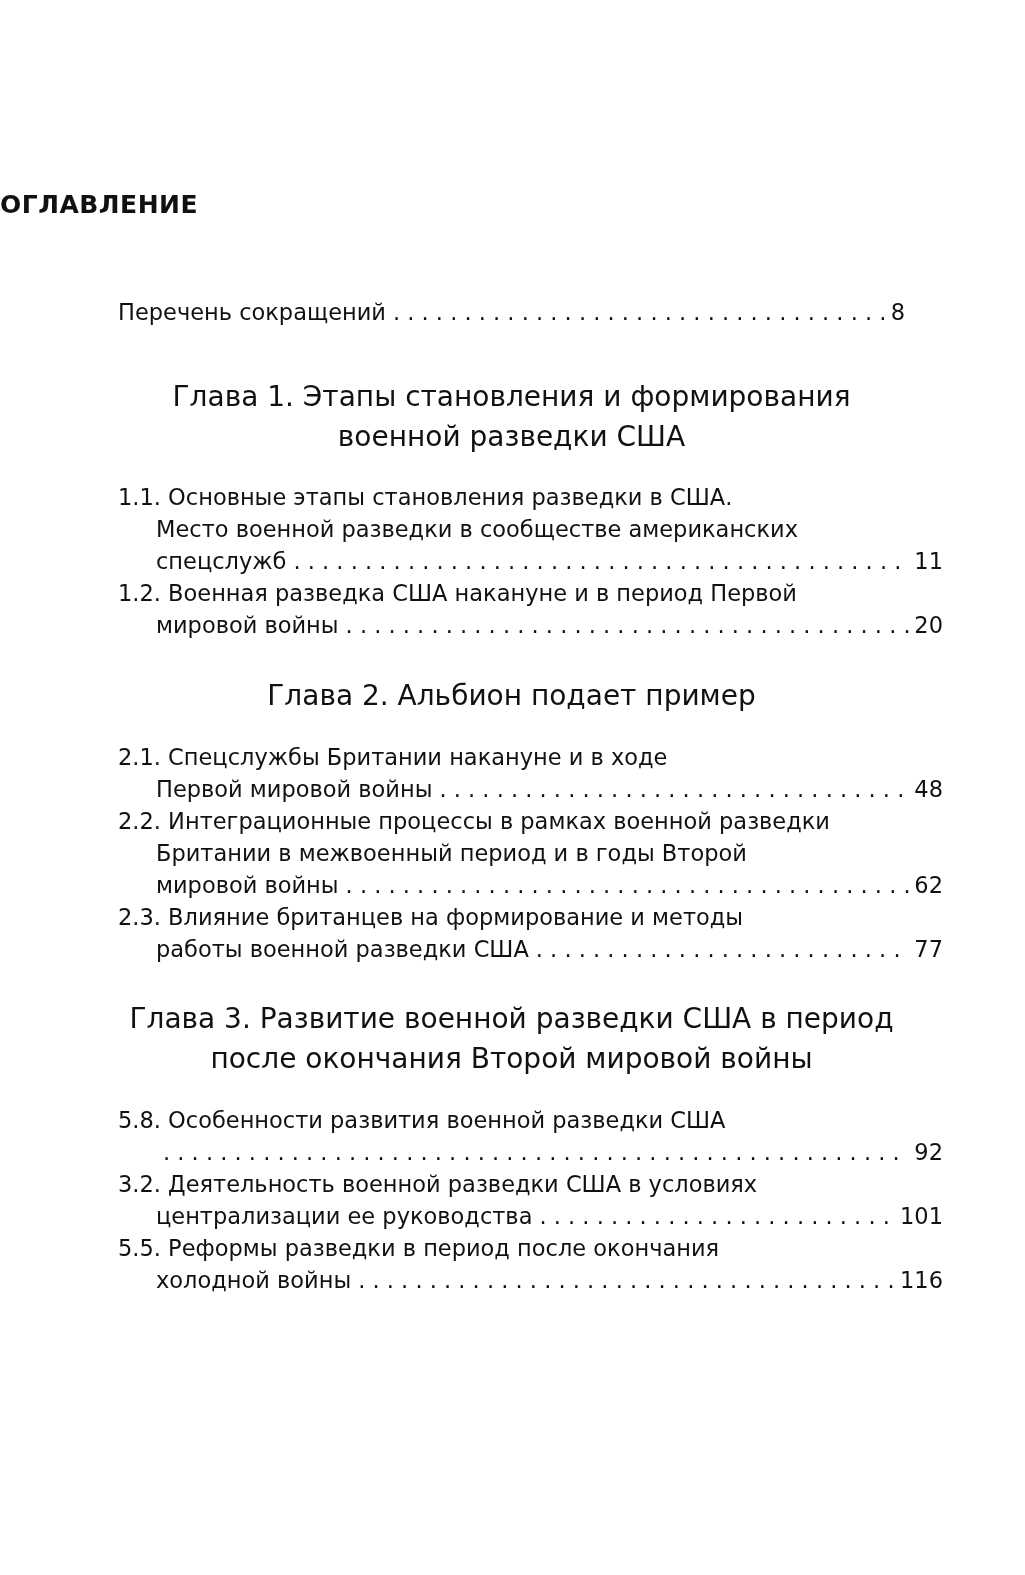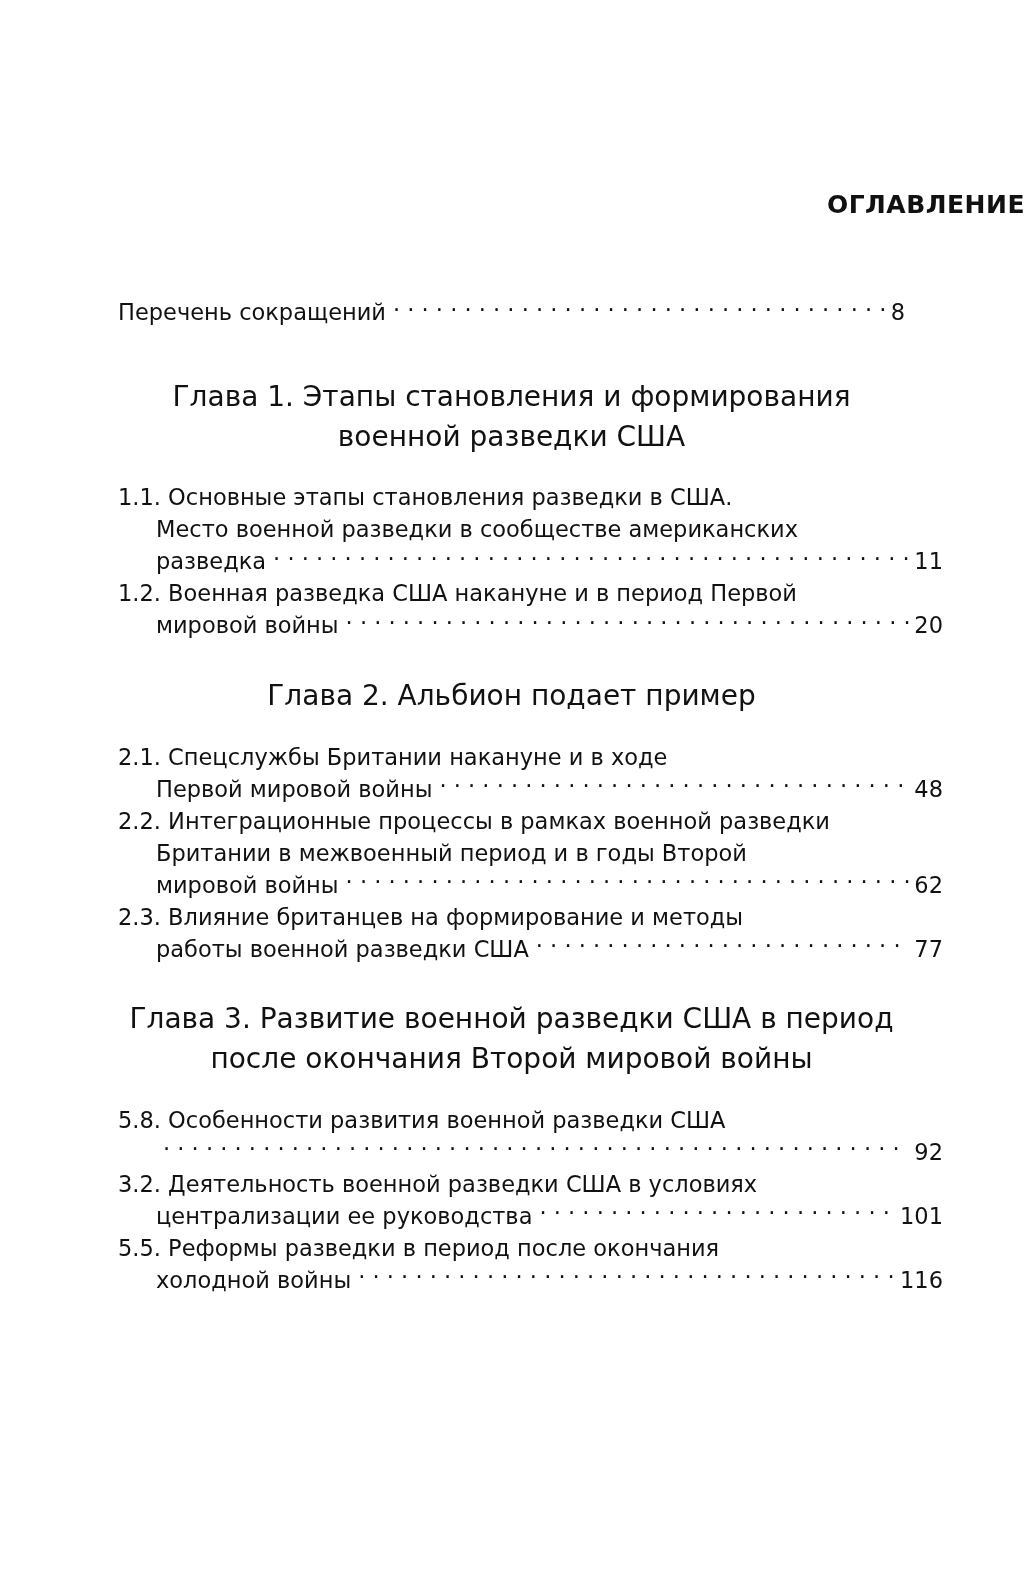--- a/index.html
+++ b/index.html
@@ -15,40 +15,40 @@
     overflow: hidden;
   }
   .page {
     position: relative;
     width: 1025px;
     height: 1575px;
     box-sizing: border-box;
     padding: 0;
   }
   .toc-title {
-    text-align: right;
+    text-align: left;
     font-size: 25px;
     font-weight: bold;
     letter-spacing: 0.5px;
     margin-top: 190px;
     margin-bottom: 0;
   }
   .toc-body {
     margin-top: 78px;
     padding-left: 118px;
     padding-right: 120px;
   }
   .entry {
     font-size: 22.5px;
     line-height: 1.42;
     margin-bottom: 0;
   }
   .entry .line {
     display: flex;
-    align-items: flex-start;
+    align-items: flex-end;
     width: 100%;
   }
   .entry .txt {
     white-space: pre-wrap;
   }
   .leader {
     flex: 1 1 auto;
     margin: 0 5px 0 7px;
     position: relative;
     height: 1em;
@@ -115,21 +115,21 @@
     </div>
 
     <div class="entry">
       <div class="line hang">
         <span class="txt">1.1. Основные этапы становления разведки в США.</span>
       </div>
       <div class="line cont">
         <span class="txt">Место военной разведки в сообществе американских</span>
       </div>
       <div class="line cont">
-        <span class="txt">разведка</span>
+        <span class="txt">спецслужб</span>
         <span class="leader"></span>
         <span class="pagenum">11</span>
       </div>
     </div>
 
     <div class="entry">
       <div class="line hang">
         <span class="txt">1.2. Военная разведка США накануне и в период Первой</span>
       </div>
       <div class="line cont">

